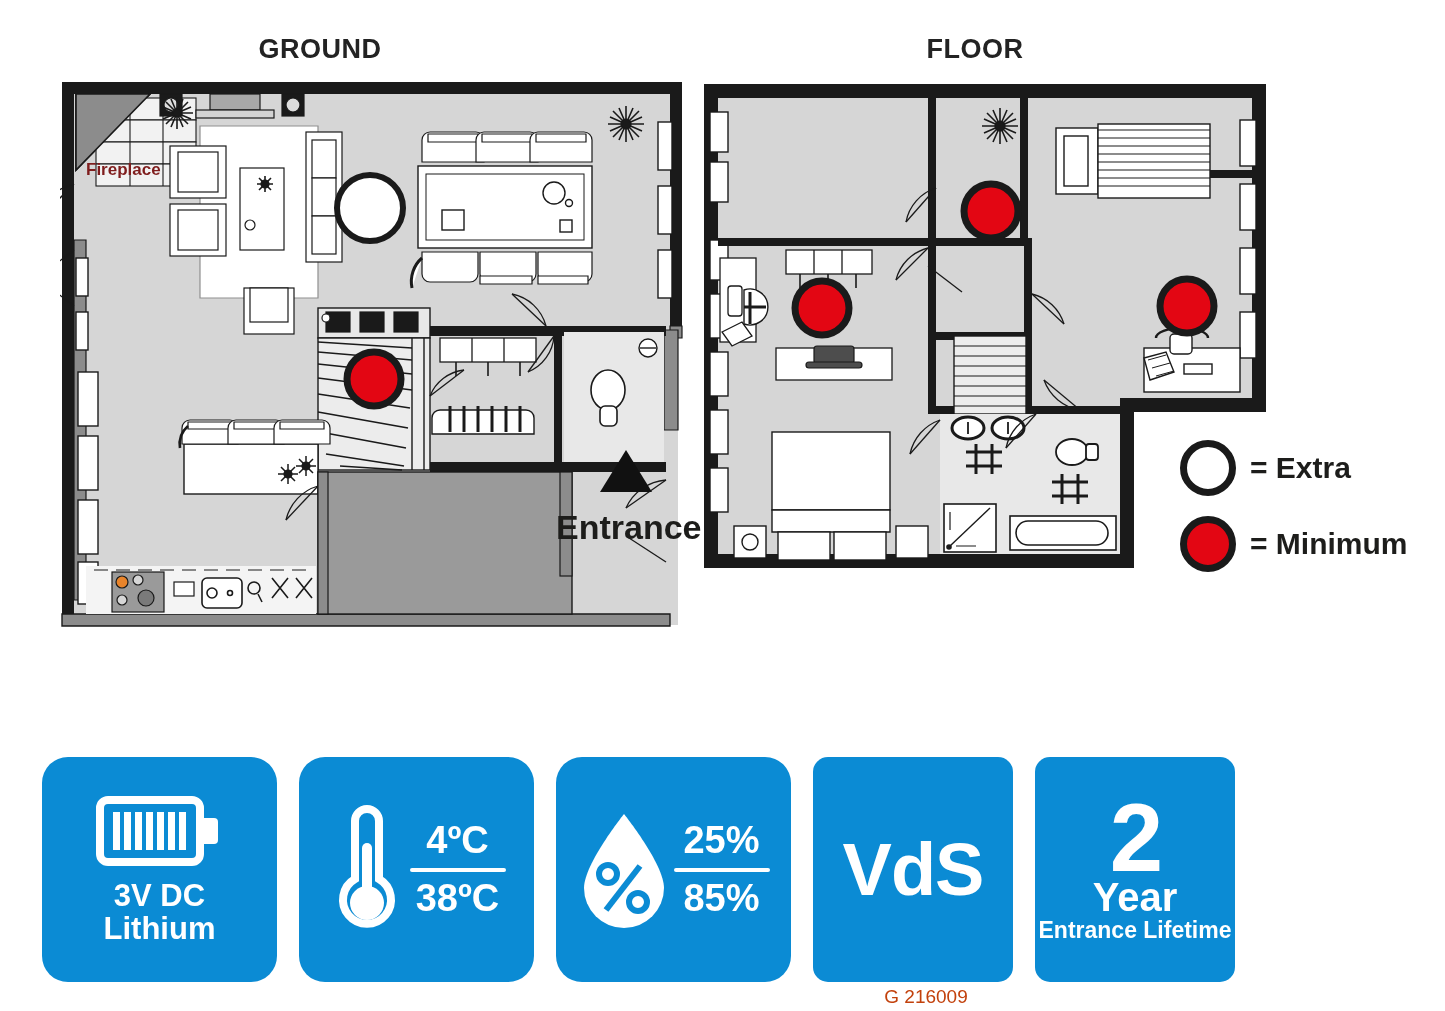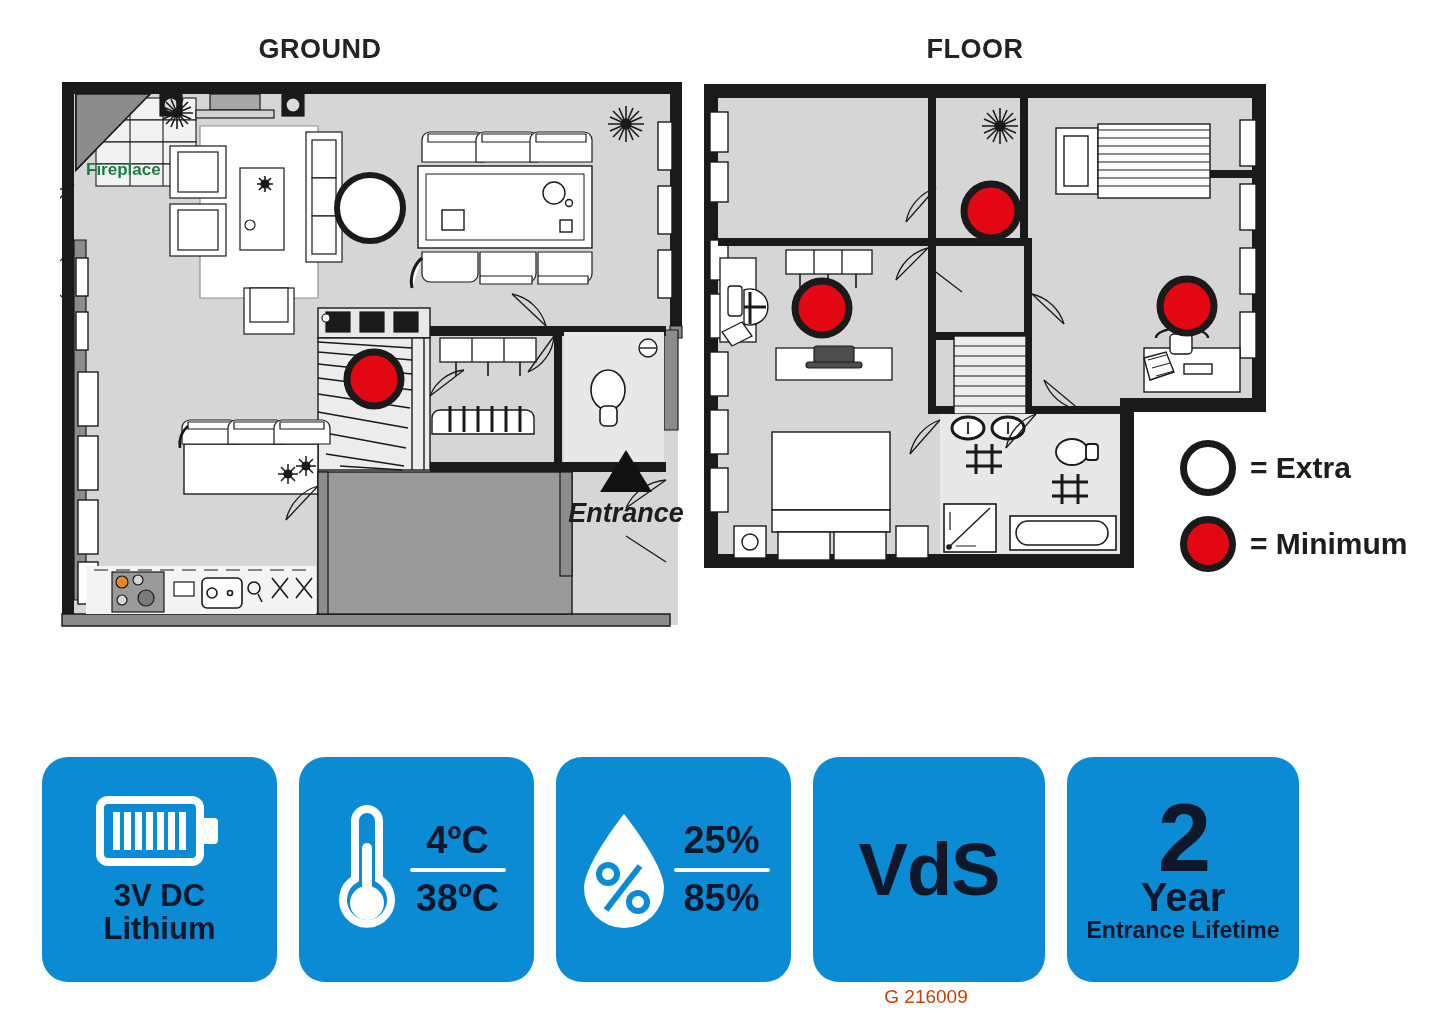--- a/index.html
+++ b/index.html
@@ -28,34 +28,34 @@
   .sw-extra{background:#ffffff;border:7px solid #1a1a1a;}
   .legend-label{margin-left:14px;font-size:30px;font-weight:bold;color:#1d1d1b;white-space:nowrap;}
 
   
   .entrance-wrap{position:absolute;left:556px;top:450px;text-align:center;width:140px;}
   .entrance-tri{
     width:0;height:0;margin:0 auto;
     border-left:26px solid transparent;border-right:26px solid transparent;
     border-bottom:42px solid #111111;
   }
-  .entrance-text{font-size:27px;font-weight:bold;color:#1d1d1b;margin-top:6px;white-space:nowrap;font-style:italic;}
+  .entrance-text{font-size:34px;font-weight:bold;color:#1d1d1b;margin-top:16px;white-space:nowrap;}
 
   .fireplace-label{
-    position:absolute;left:86px;top:160px;font-size:17px;font-weight:bold;color:#15803d;
+    position:absolute;left:86px;top:160px;font-size:17px;font-weight:bold;color:#7f1d1d;
   }
 
   
   .badges{position:absolute;left:42px;top:757px;display:flex;gap:22px;align-items:flex-start;}
   .badge{
     width:235px;height:225px;background:#0b8bd4;border-radius:26px;
-    position:relative;color:#0f172a;box-sizing:border-box;
+    position:relative;color:#ffffff;box-sizing:border-box;
     display:flex;align-items:center;justify-content:center;
   }
-  .badge.narrow{width:232px;}
+  .badge.narrow{width:200px;border-radius:15px;}
   .badge-inner{display:flex;align-items:center;justify-content:center;width:100%;height:100%;}
 
   .b-col{display:flex;flex-direction:column;align-items:center;justify-content:center;}
   .battery-caption{font-size:31px;font-weight:bold;line-height:1.04;text-align:center;margin-top:12px;}
 
   .frac{display:flex;flex-direction:column;align-items:center;justify-content:center;margin-left:4px;}
   .frac .v{font-size:38px;font-weight:bold;line-height:1.05;}
   .frac .bar{width:96px;height:4px;background:#fff;margin:7px 0;border-radius:2px;}
 
   .vds-text{font-size:74px;font-weight:bold;letter-spacing:-1px;}

